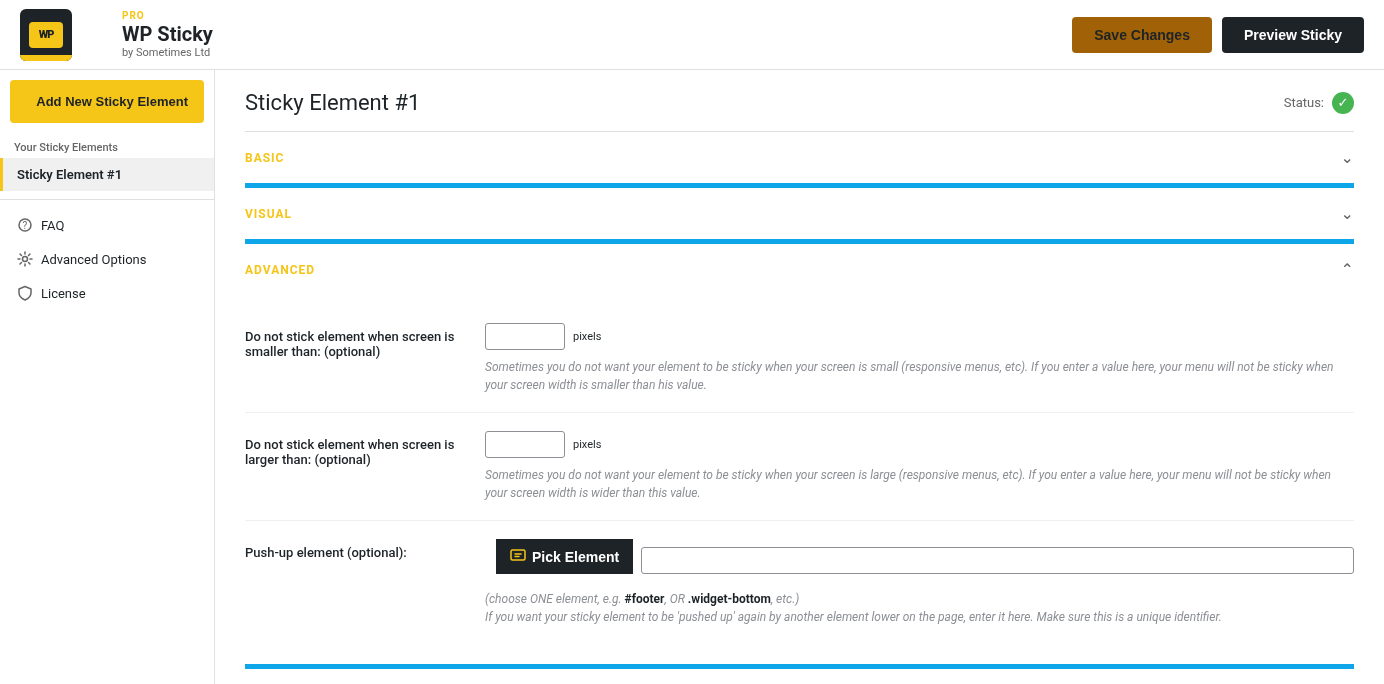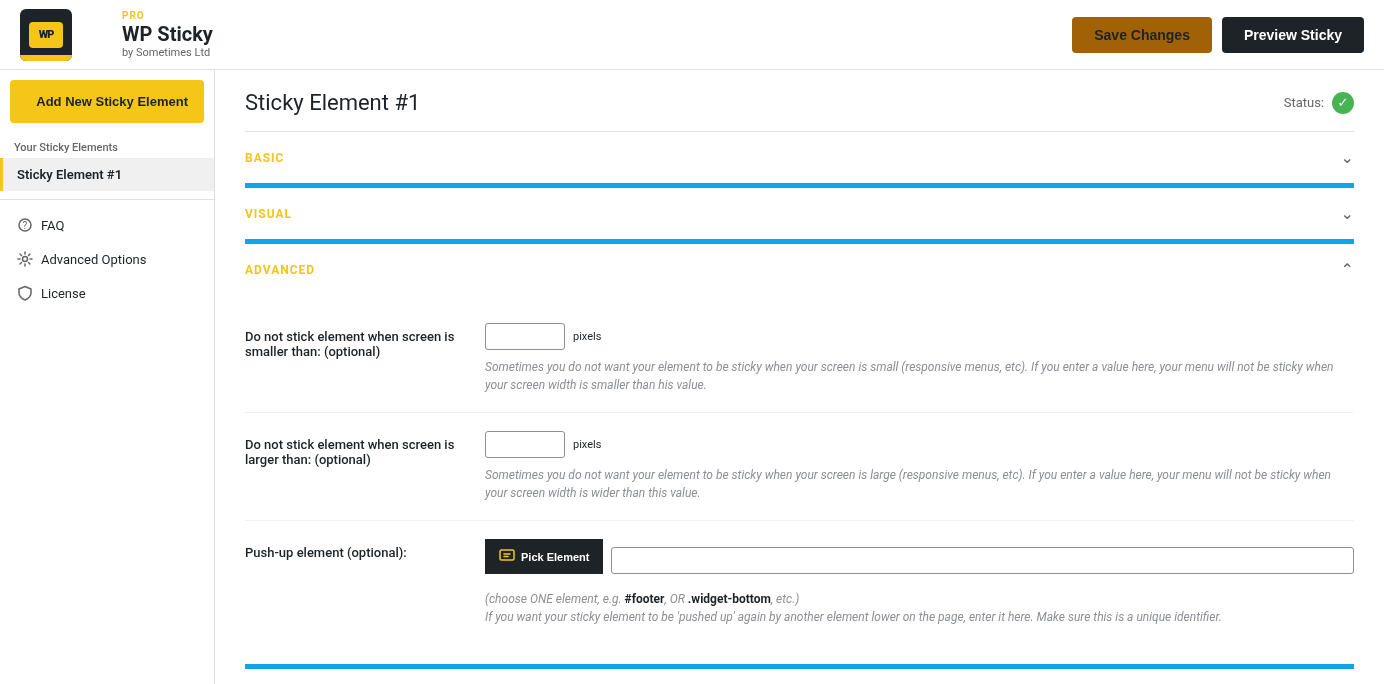--- a/index.html
+++ b/index.html
@@ -274,27 +274,28 @@
       color: #8c8f94;
       font-style: italic;
       line-height: 1.5;
     }
     .pick-element-btn {
       background: #1d2327;
       color: #fff;
       border: none;
       border-radius: 0;
       padding: 8px 14px;
-      font-size: 11px;
+      font-size: 14px;
       font-weight: 600;
       cursor: pointer;
       display: inline-flex;
       align-items: center;
       gap: 6px;
       margin-bottom: 8px;
+      margin-left: 11px;
     }
     .pick-element-btn .btn-icon {
       color: #f5c518;
       font-size: 15px;
     }
     .pick-element-input {
       flex: 1;
       margin-left: 8px;
       padding: 5px 8px;
       border: 1px solid #8c8f94;

